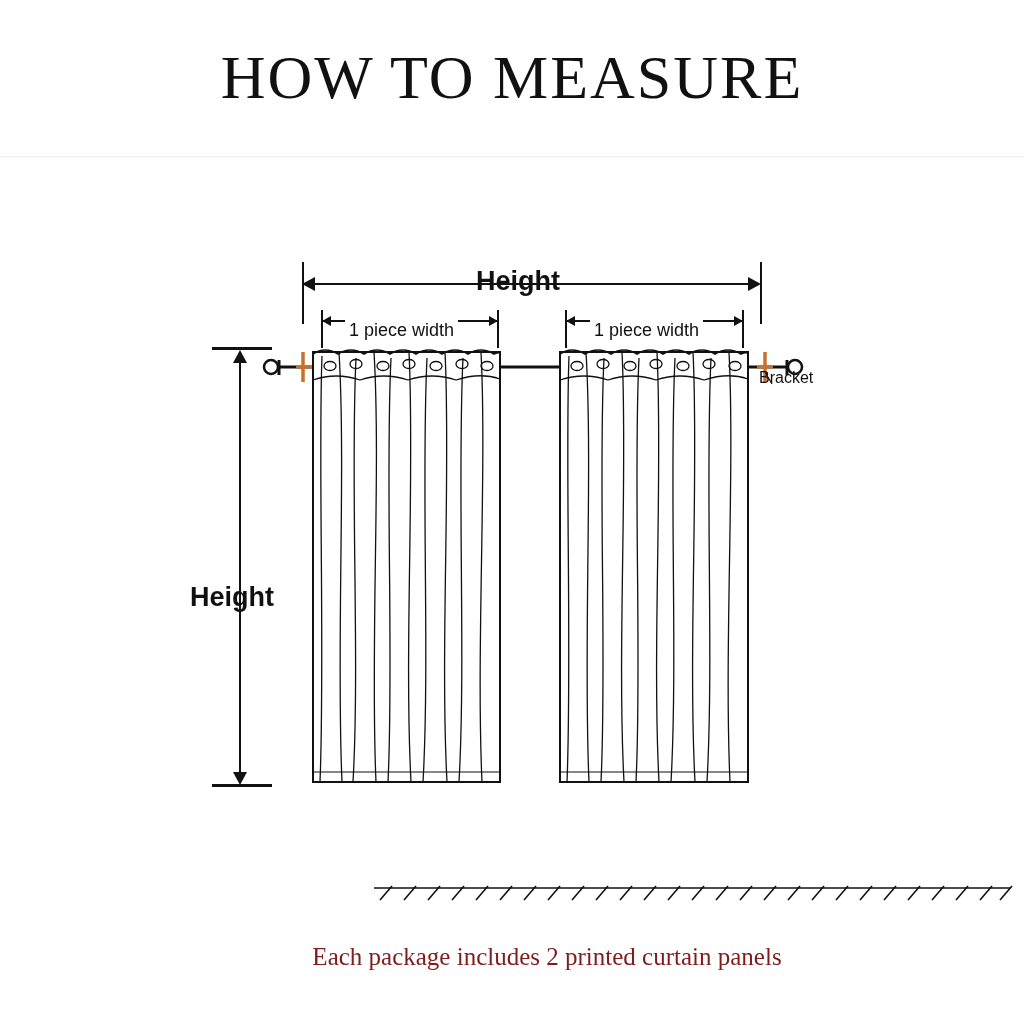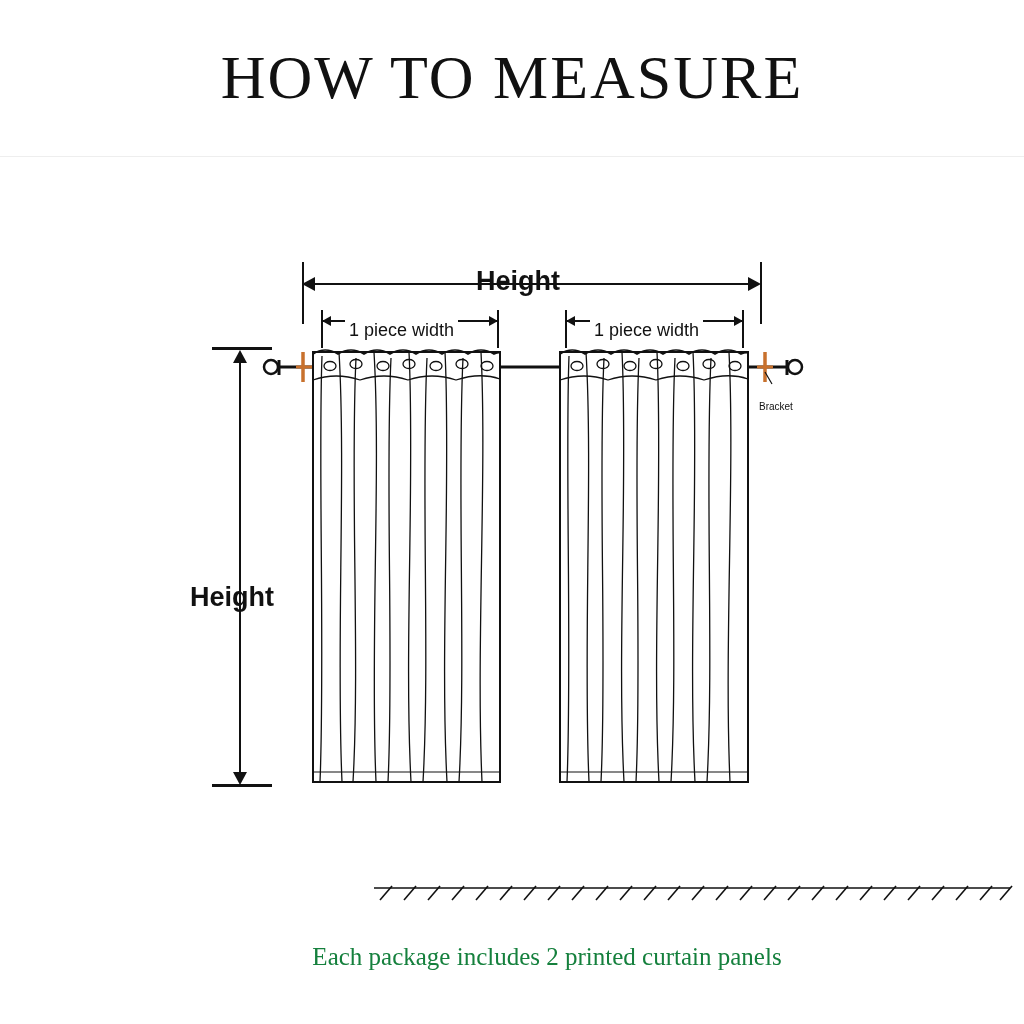--- a/index.html
+++ b/index.html
@@ -78,31 +78,31 @@
     font-size: 18px;
     color: #111111;
     margin-top: 11px;
   }
   .height-label {
     font-size: 27px;
     font-weight: bold;
     left: 190px; top: 582px;
   }
   .bracket-label {
-    font-size: 10px;
-    left: 759px; top: 401px;
+    font-size: 16px;
+    left: 759px; top: 369px;
   }
   .footer-note {
     position: absolute;
     left: 0; top: 943px;
     width: 1024px;
     text-align: center;
     font-family: "Liberation Serif", serif;
     font-size: 25px;
-    color: #15803d;
+    color: #7f1d1d;
   }
   .footer-note-inner { display: inline-block; padding-left: 70px; }
 
   svg { display: block; }
   .svg-layer { position: absolute; left: 0; top: 0; }
 </style>
 </head>
 <body>
 
 <div id="page">

